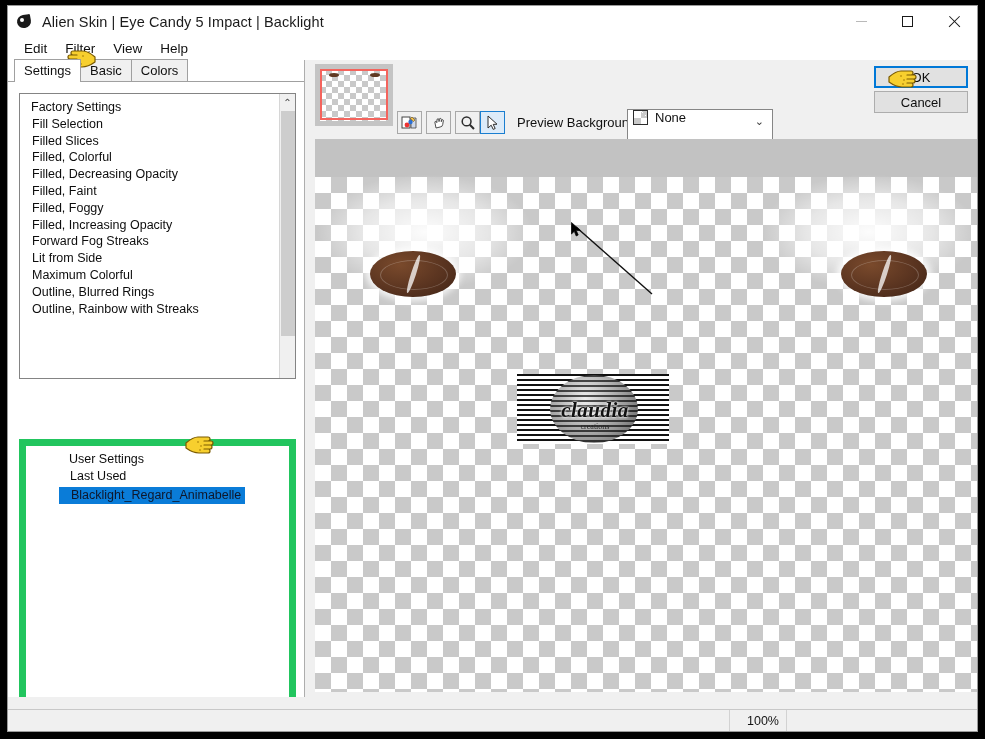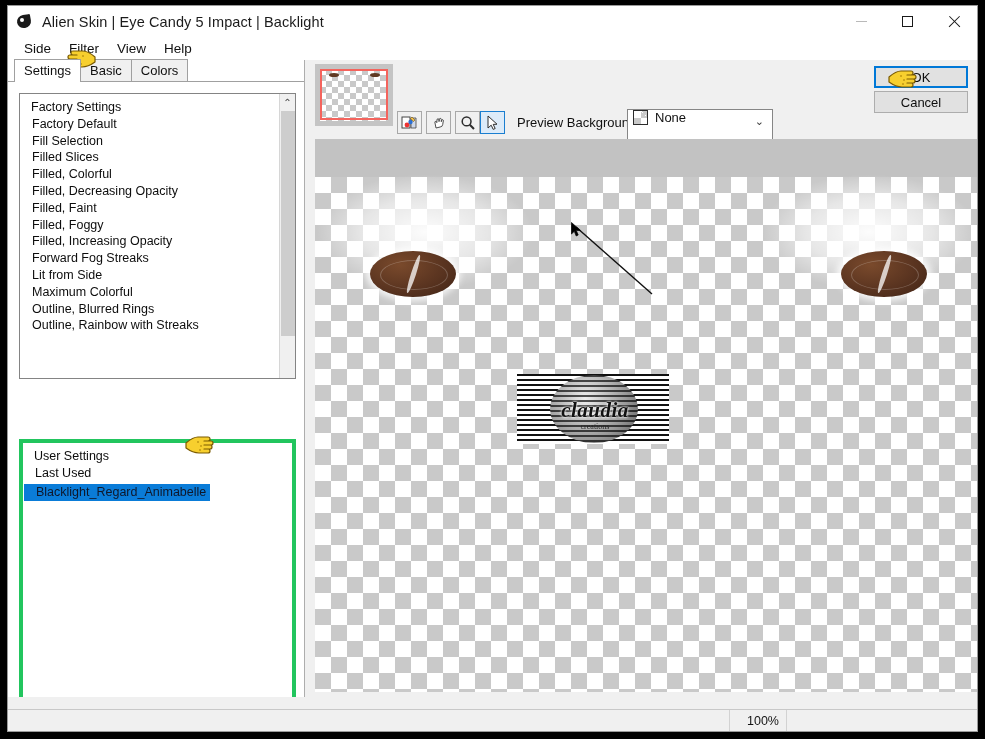--- a/index.html
+++ b/index.html
@@ -148,22 +148,23 @@
     position: absolute; left: 1px; top: 17px;
     width: 14px; height: 225px;
     background: #cdcdcd;
   }
 
   
   #user-box {
     position: absolute; left: 11px; top: 379px;
     width: 277px; height: 290px;
     background: #ffffff;
-    border: 4px solid #22c55e;
+    border: 7px solid #22c55e;
     padding-top: 5px;
+    padding-left: 32px;
   }
   .ulist-item {
     font-size: 12.5px; color: #0d0d0d;
     height: 17px; line-height: 17px;
     padding-left: 12px; white-space: nowrap;
   }
   .ulist-item.hdr { padding-left: 11px; }
   .ulist-item.sel {
     background: #0a7cd8; color: #0f172a;
     display: inline-block; padding-left: 12px; padding-right: 4px;
@@ -400,38 +401,37 @@
     </div>
     <div class="wbtn" id="btn-max">
       <span class="gl max-gl"></span>
     </div>
     <div class="wbtn" id="btn-close">
       <span class="gl close-gl"></span>
     </div>
   </div>
 
   <div id="menubar">
-    <div class="menu-item">Side</div>
+    <div class="menu-item">Edit</div>
     <div class="menu-item">Filter</div>
     <div class="menu-item">View</div>
     <div class="menu-item">Help</div>
   </div>
 
   <div id="left-panel">
 
     <div id="tabstrip">
       <div class="tab active">Settings</div>
       <div class="tab">Basic</div>
       <div class="tab">Colors</div>
     </div>
 
     <div id="factory-box">
       <div id="factory-list">
         <div class="flist-item hdr">Factory Settings</div>
-        <div class="flist-item">Factory Default</div>
         <div class="flist-item">Fill Selection</div>
         <div class="flist-item">Filled Slices</div>
         <div class="flist-item">Filled, Colorful</div>
         <div class="flist-item">Filled, Decreasing Opacity</div>
         <div class="flist-item">Filled, Faint</div>
         <div class="flist-item">Filled, Foggy</div>
         <div class="flist-item">Filled, Increasing Opacity</div>
         <div class="flist-item">Forward Fog Streaks</div>
         <div class="flist-item">Lit from Side</div>
         <div class="flist-item">Maximum Colorful</div>

